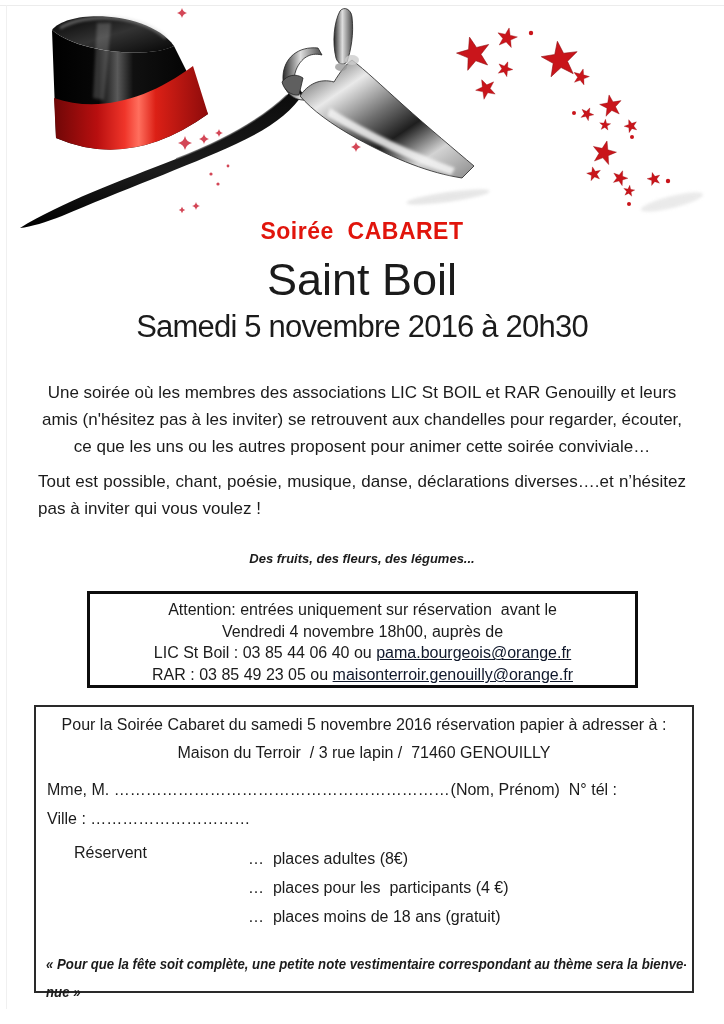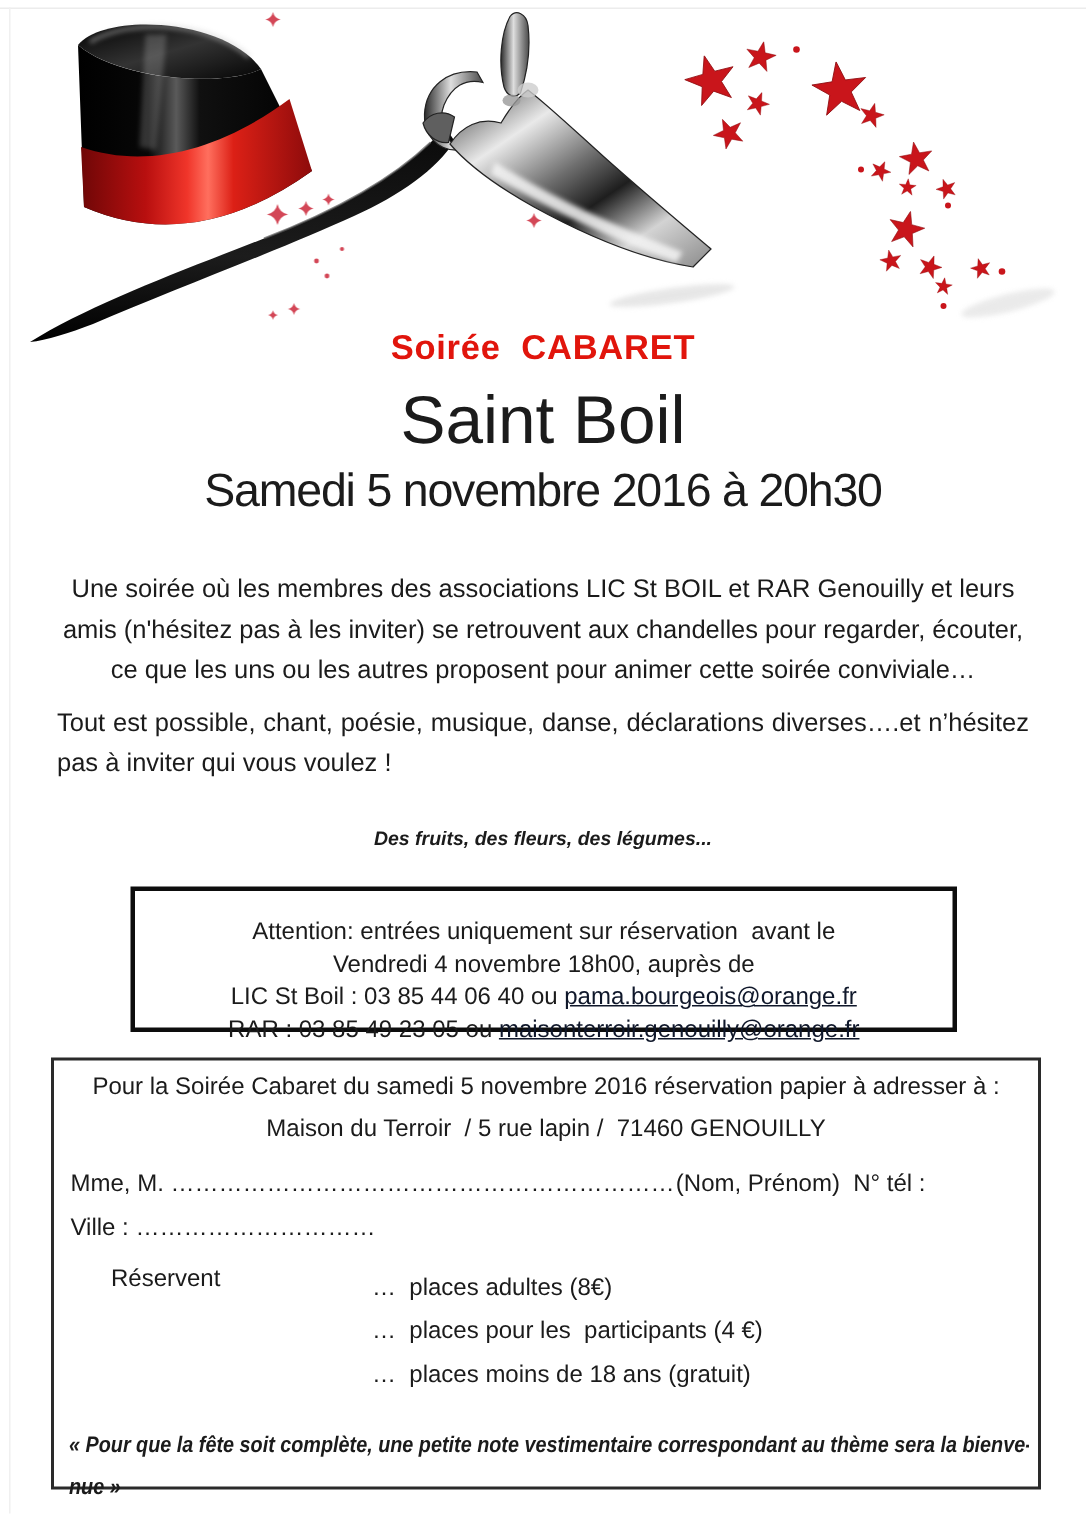--- a/index.html
+++ b/index.html
@@ -18,21 +18,21 @@
     font-size:45px;font-weight:400;}
   #title3{position:absolute;top:309px;left:0;width:724px;text-align:center;
     font-size:31px;font-weight:400;letter-spacing:-0.8px;}
   #intro{position:absolute;top:379px;left:38px;width:648px;font-size:17px;line-height:27px;}
   #intro .p1{text-align:center;margin:0 0 8px 0;}
   #intro .p2{text-align:justify;margin:0;}
   #tagline{position:absolute;top:551px;left:0;width:724px;text-align:center;
     font-size:13px;font-weight:bold;font-style:italic;}
   #box1{position:absolute;left:87px;top:591px;width:551px;height:97px;
     border:3px solid #0d0d0d;box-sizing:border-box;text-align:center;
-    font-size:16px;line-height:21.7px;padding-top:17px;}
+    font-size:16px;line-height:21.7px;padding-top:5px;}
   .link{color:#0f172a;text-decoration:underline;cursor:pointer;}
   #box2{position:absolute;left:34px;top:705px;width:660px;height:288px;
     border:2px solid #2a2a2a;box-sizing:border-box;font-size:16px;}
   #box2 .h1{position:absolute;top:9px;left:0;width:100%;text-align:center;}
   #box2 .h2{position:absolute;top:37px;left:0;width:100%;text-align:center;}
   #nameRow{position:absolute;top:74px;left:11px;width:570px;display:flex;align-items:baseline;}
   #nameRow .dots{flex:1 1 auto;overflow:hidden;white-space:nowrap;}
   #nameRow .sfx{flex:0 0 auto;}
   #cityRow{position:absolute;top:103px;left:11px;}
   #resvLabel{position:absolute;top:137px;left:38px;}
@@ -175,21 +175,21 @@
     <div>
       <span class="pre">LIC St Boil : 03 85 44 06 40 ou </span><a class="link" href="#">pama.bourgeois@orange.fr</a>
     </div>
     <div>
       <span class="pre">RAR : 03 85 49 23 05 ou </span><a class="link" href="#">maisonterroir.genouilly@orange.fr</a>
     </div>
   </div>
 
   <div id="box2">
     <div class="h1">Pour la Soirée Cabaret du samedi 5 novembre 2016 réservation papier à adresser à :</div>
-    <div class="h2 pre">Maison du Terroir  / 5 rue lapin /  71460 GENOUILLY</div>
+    <div class="h2 pre">Maison du Terroir  / 3 rue lapin /  71460 GENOUILLY</div>
 
     <div id="nameRow">
       <span class="pre">Mme, M. </span>
       <span class="dots">……………………………………………………………………………………………………</span>
       <span class="sfx pre">(Nom, Prénom)  N° tél :</span>
     </div>
 
     <div id="cityRow" class="pre">Ville : …………………………</div>
 
     <div id="resvLabel">Réservent</div>

